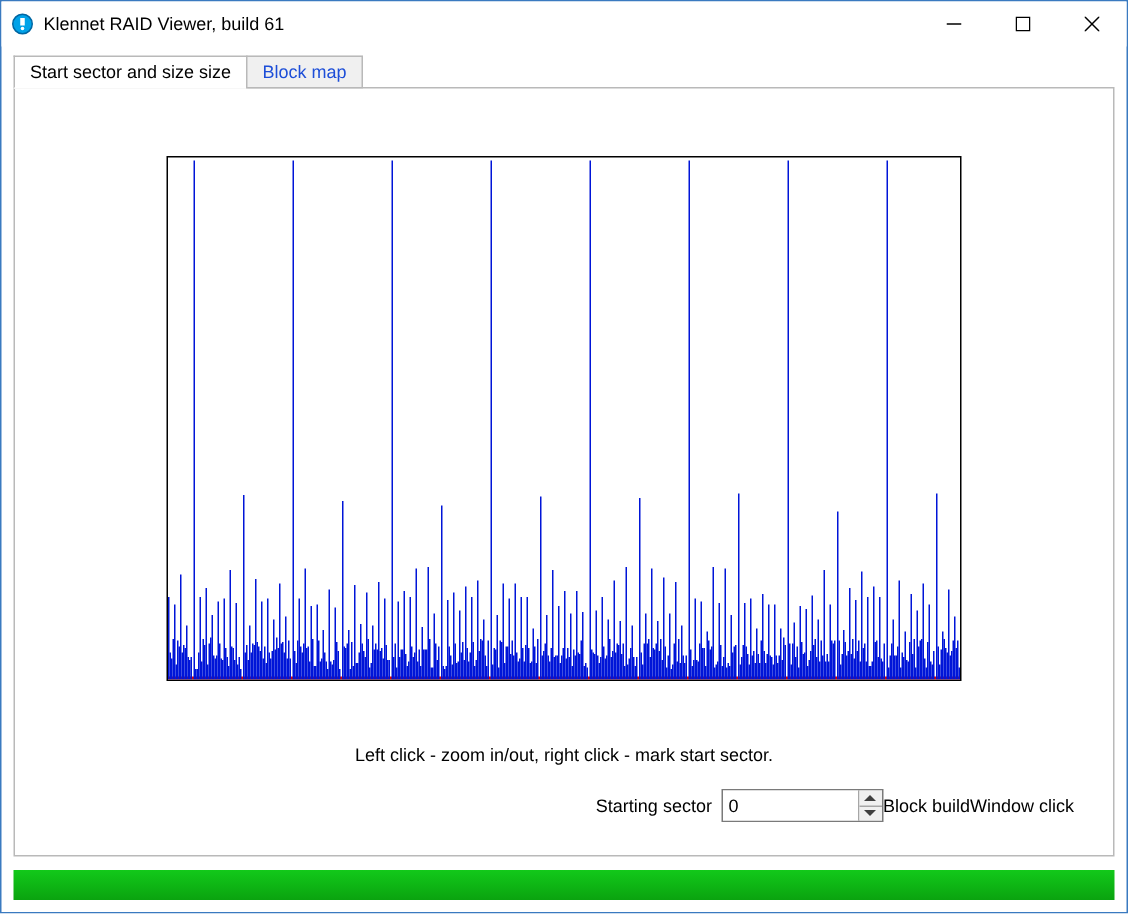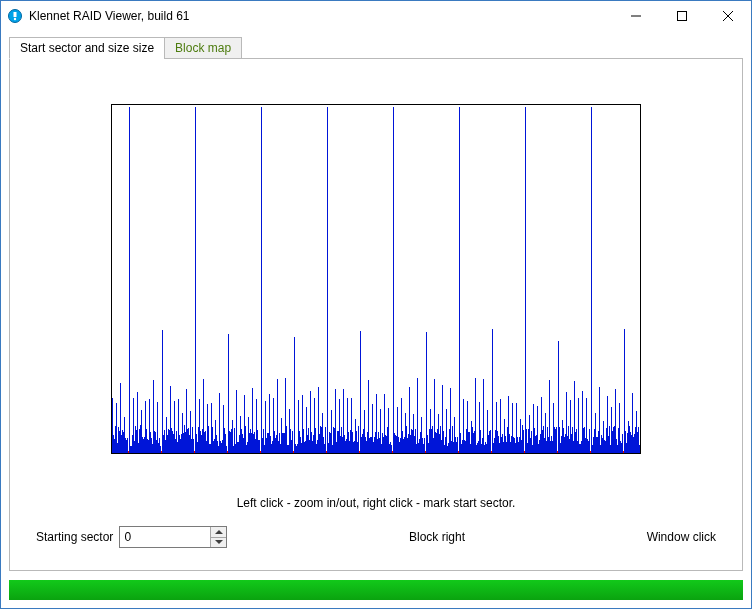--- a/index.html
+++ b/index.html
@@ -8,28 +8,28 @@
   .titlebar { height: 30px; display: flex; align-items: center; padding-left: 6px; background: #fff; }
   .titlebar .icon { width: 16px; height: 16px; margin-right: 6px; display: flex; align-items: center; justify-content: center; }
   .titlebar .title { flex: 1; font-size: 12px; color: #000; }
   .winbtns { display: flex; height: 100%; }
   .winbtn { width: 46px; display: flex; align-items: center; justify-content: center; cursor: pointer; }
   .winbtn svg { stroke: #000; stroke-width: 1; fill: none; }
   .client { flex: 1; padding: 6px 8px 36px 8px; position: relative; }
   .tabs { display: flex; align-items: flex-end; height: 22px; margin-bottom: -1px; position: relative; z-index: 2; }
   .tab { padding: 3px 10px; border: 1px solid #b9b9b9; border-bottom: 1px solid #fff; background: #fff; font-size: 12px; cursor: pointer; }
   .tab + .tab { margin-left: -1px; }
-  .tab.inactive { background: #f0f0f0; border-bottom: 1px solid #b9b9b9; color: #4d7c0f; }
+  .tab.inactive { background: #f0f0f0; border-bottom: 1px solid #b9b9b9; color: #1d4ed8; }
   .tabpanel { border: 1px solid #b9b9b9; padding: 12px 16px 18px 16px; height: calc(100% - 22px); display: flex; flex-direction: column; }
   .plot-wrap { flex: 1; display: flex; align-items: center; justify-content: center; }
   .plot { border: 1px solid #000; width: 530px; height: 350px; position: relative; overflow: hidden; background: #fff; }
   .baseline { position: absolute; left: 0; right: 0; bottom: 0; height: 2px; background: #e30000; }
   .bar { position: absolute; bottom: 0; width: 1px; background: #0015d8; }
   .hint { text-align: center; margin: 10px 0 16px 0; color: #000; }
-  .controls { display: flex; justify-content: space-between; align-items: center; padding: 0 10px 4px 10px; }
+  .controls { display: flex; justify-content: flex-end; align-items: center; padding: 0 10px 4px 10px; }
   .ctl { display: flex; align-items: center; gap: 6px; }
   .ctl label { white-space: nowrap; }
   .spinner { display: flex; border: 1px solid #7a7a7a; height: 22px; }
   .spinner input { border: none; padding: 2px 4px; font-family: inherit; font-size: 12px; outline: none; width: 100px; }
   .spin-btns { display: flex; flex-direction: column; width: 16px; border-left: 1px solid #a6a6a6; }
   .spin-btn { flex: 1; display: flex; align-items: center; justify-content: center; background: #f0f0f0; cursor: pointer; }
   .spin-btn + .spin-btn { border-top: 1px solid #a6a6a6; }
   .spin-btn svg { display: block; }
   .statusbar { position: absolute; left: 8px; right: 8px; bottom: 8px; height: 20px; background: #0a0; background: linear-gradient(#12c91a, #0aa30f); }
 </style>
@@ -610,21 +610,21 @@
               <div class="spin-btn">
                   <svg width="8" height="4">
                     <polygon points="0,0 8,0 4,4" fill="#404040"></polygon>
                   </svg>
                 </div>
             </div>
           </div>
         </div>
 
         <div class="ctl">
-          <label>Block right</label>
+          <label>Block build</label>
         </div>
 
         <div class="ctl">
           <label>Window click</label>
         </div>
 
       </div>
     </div>
 
     <div class="statusbar"></div>

